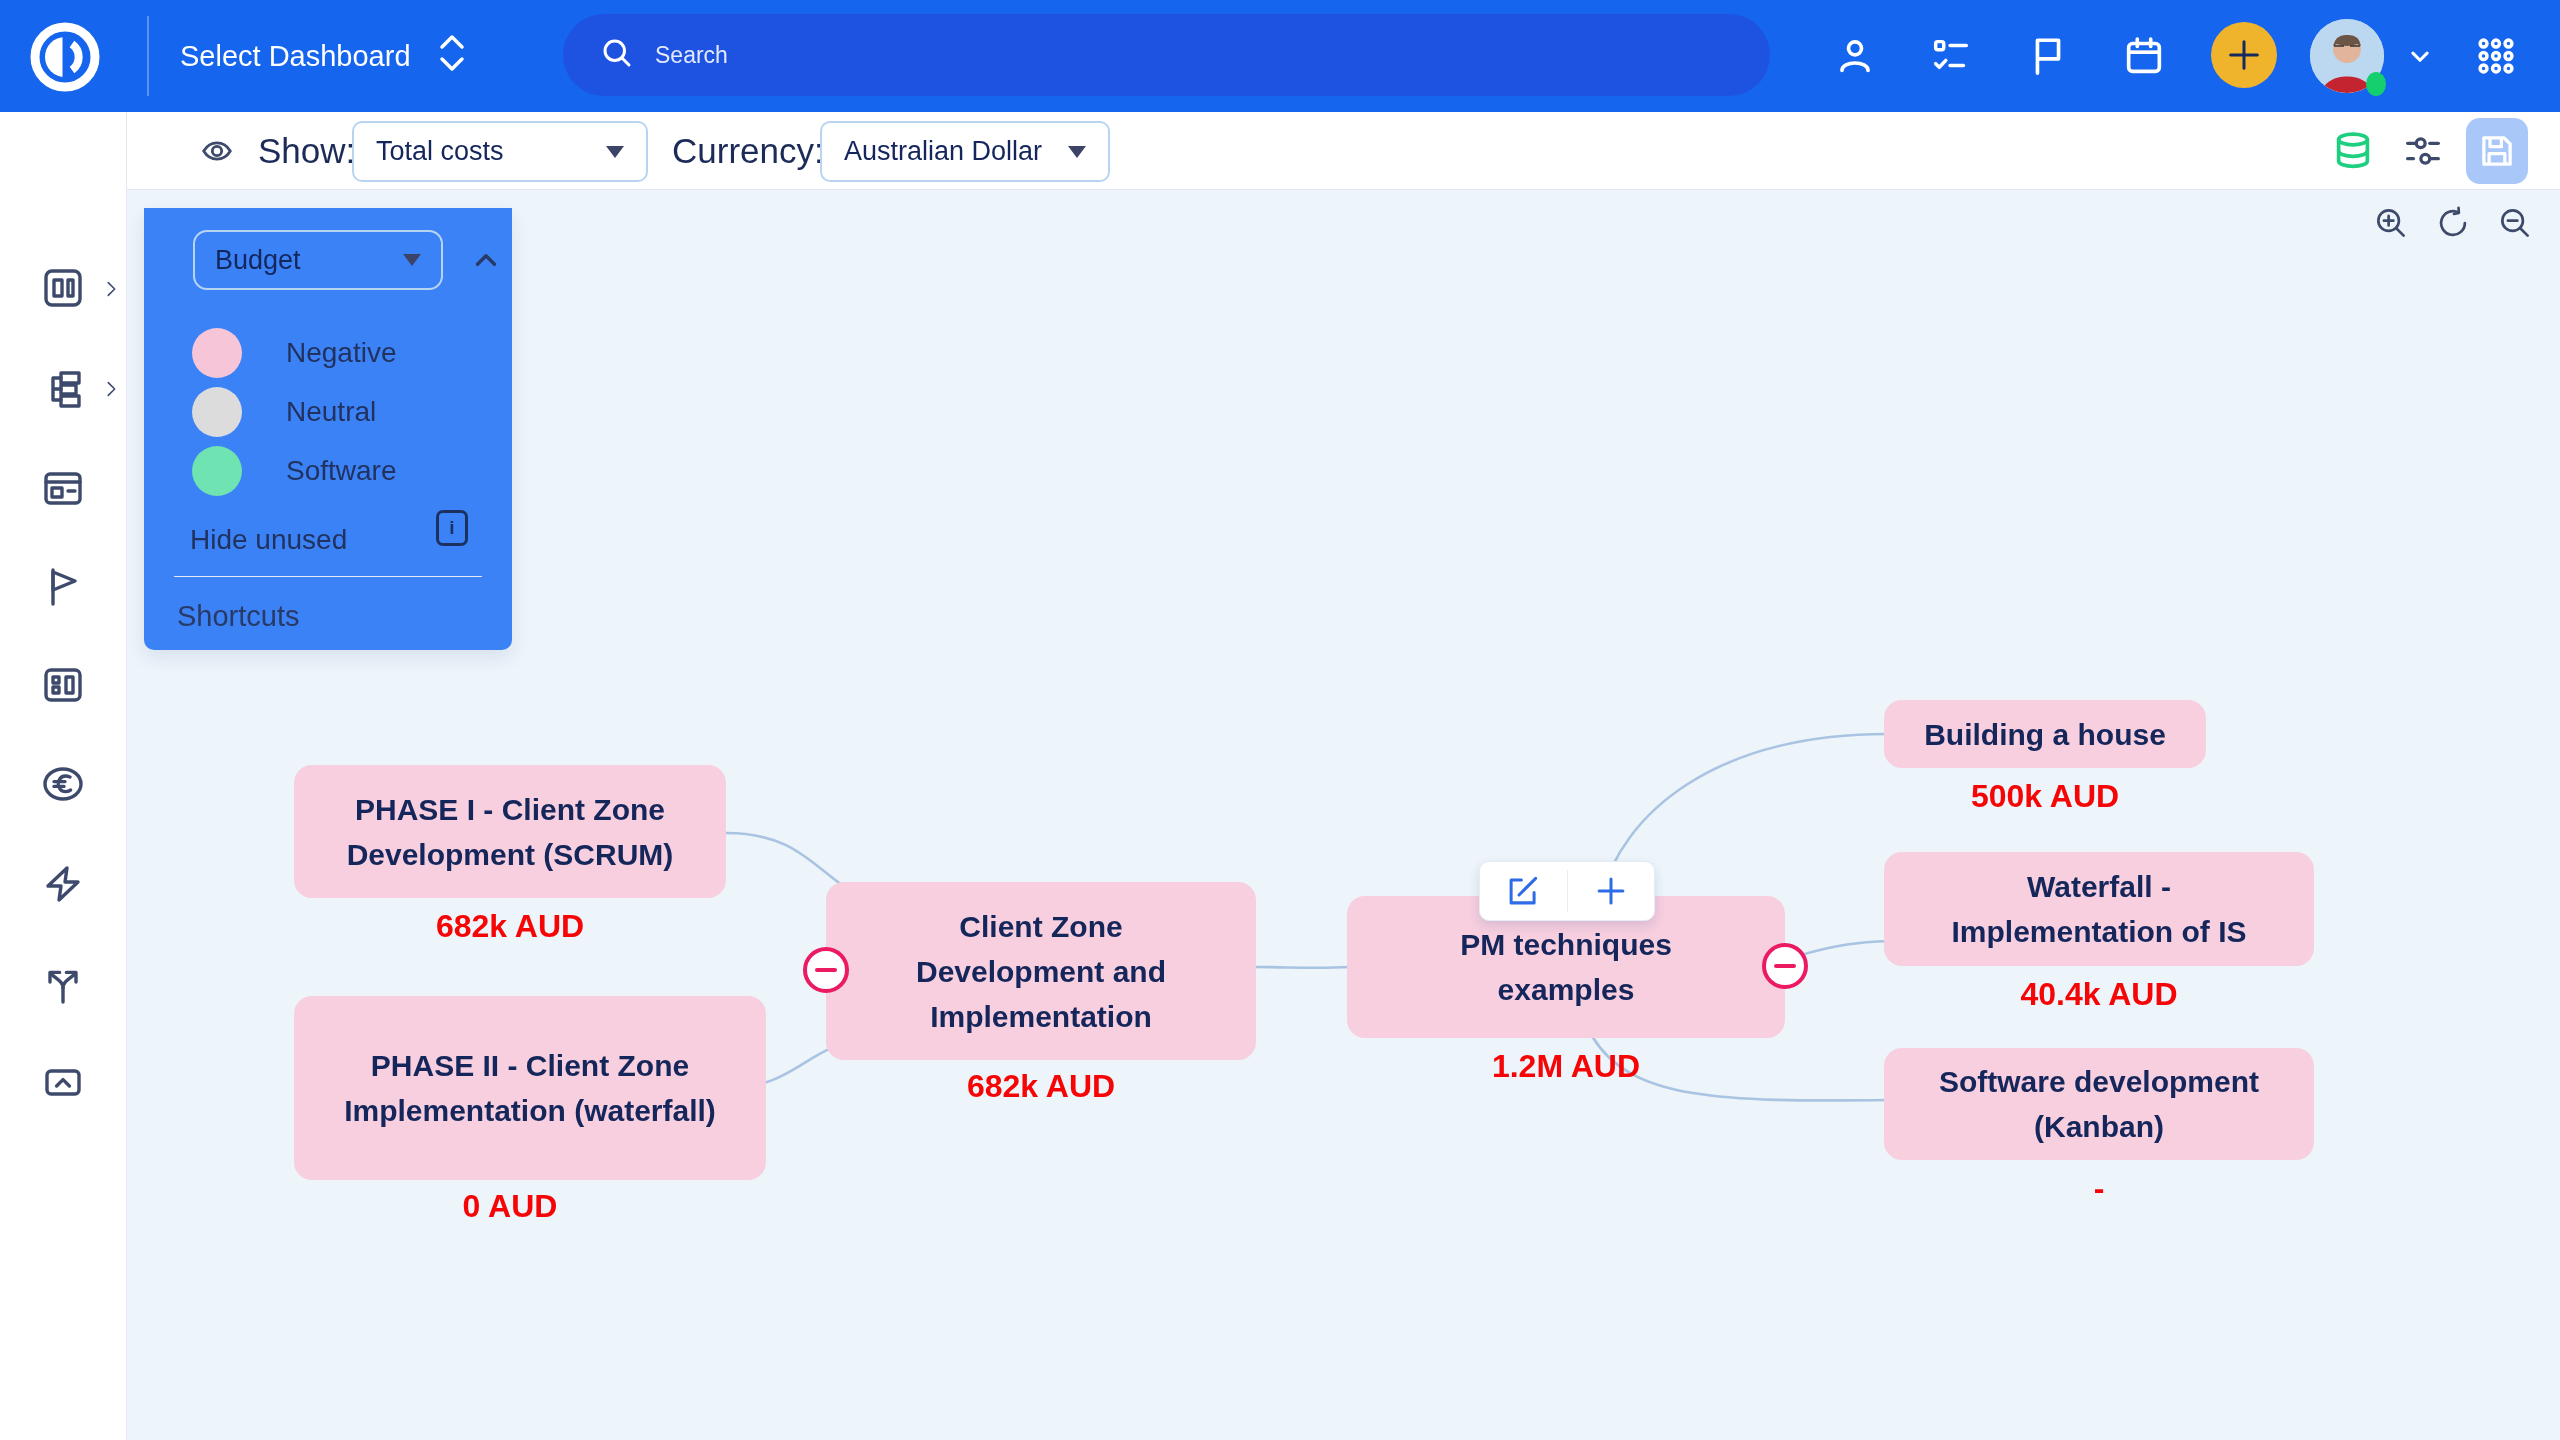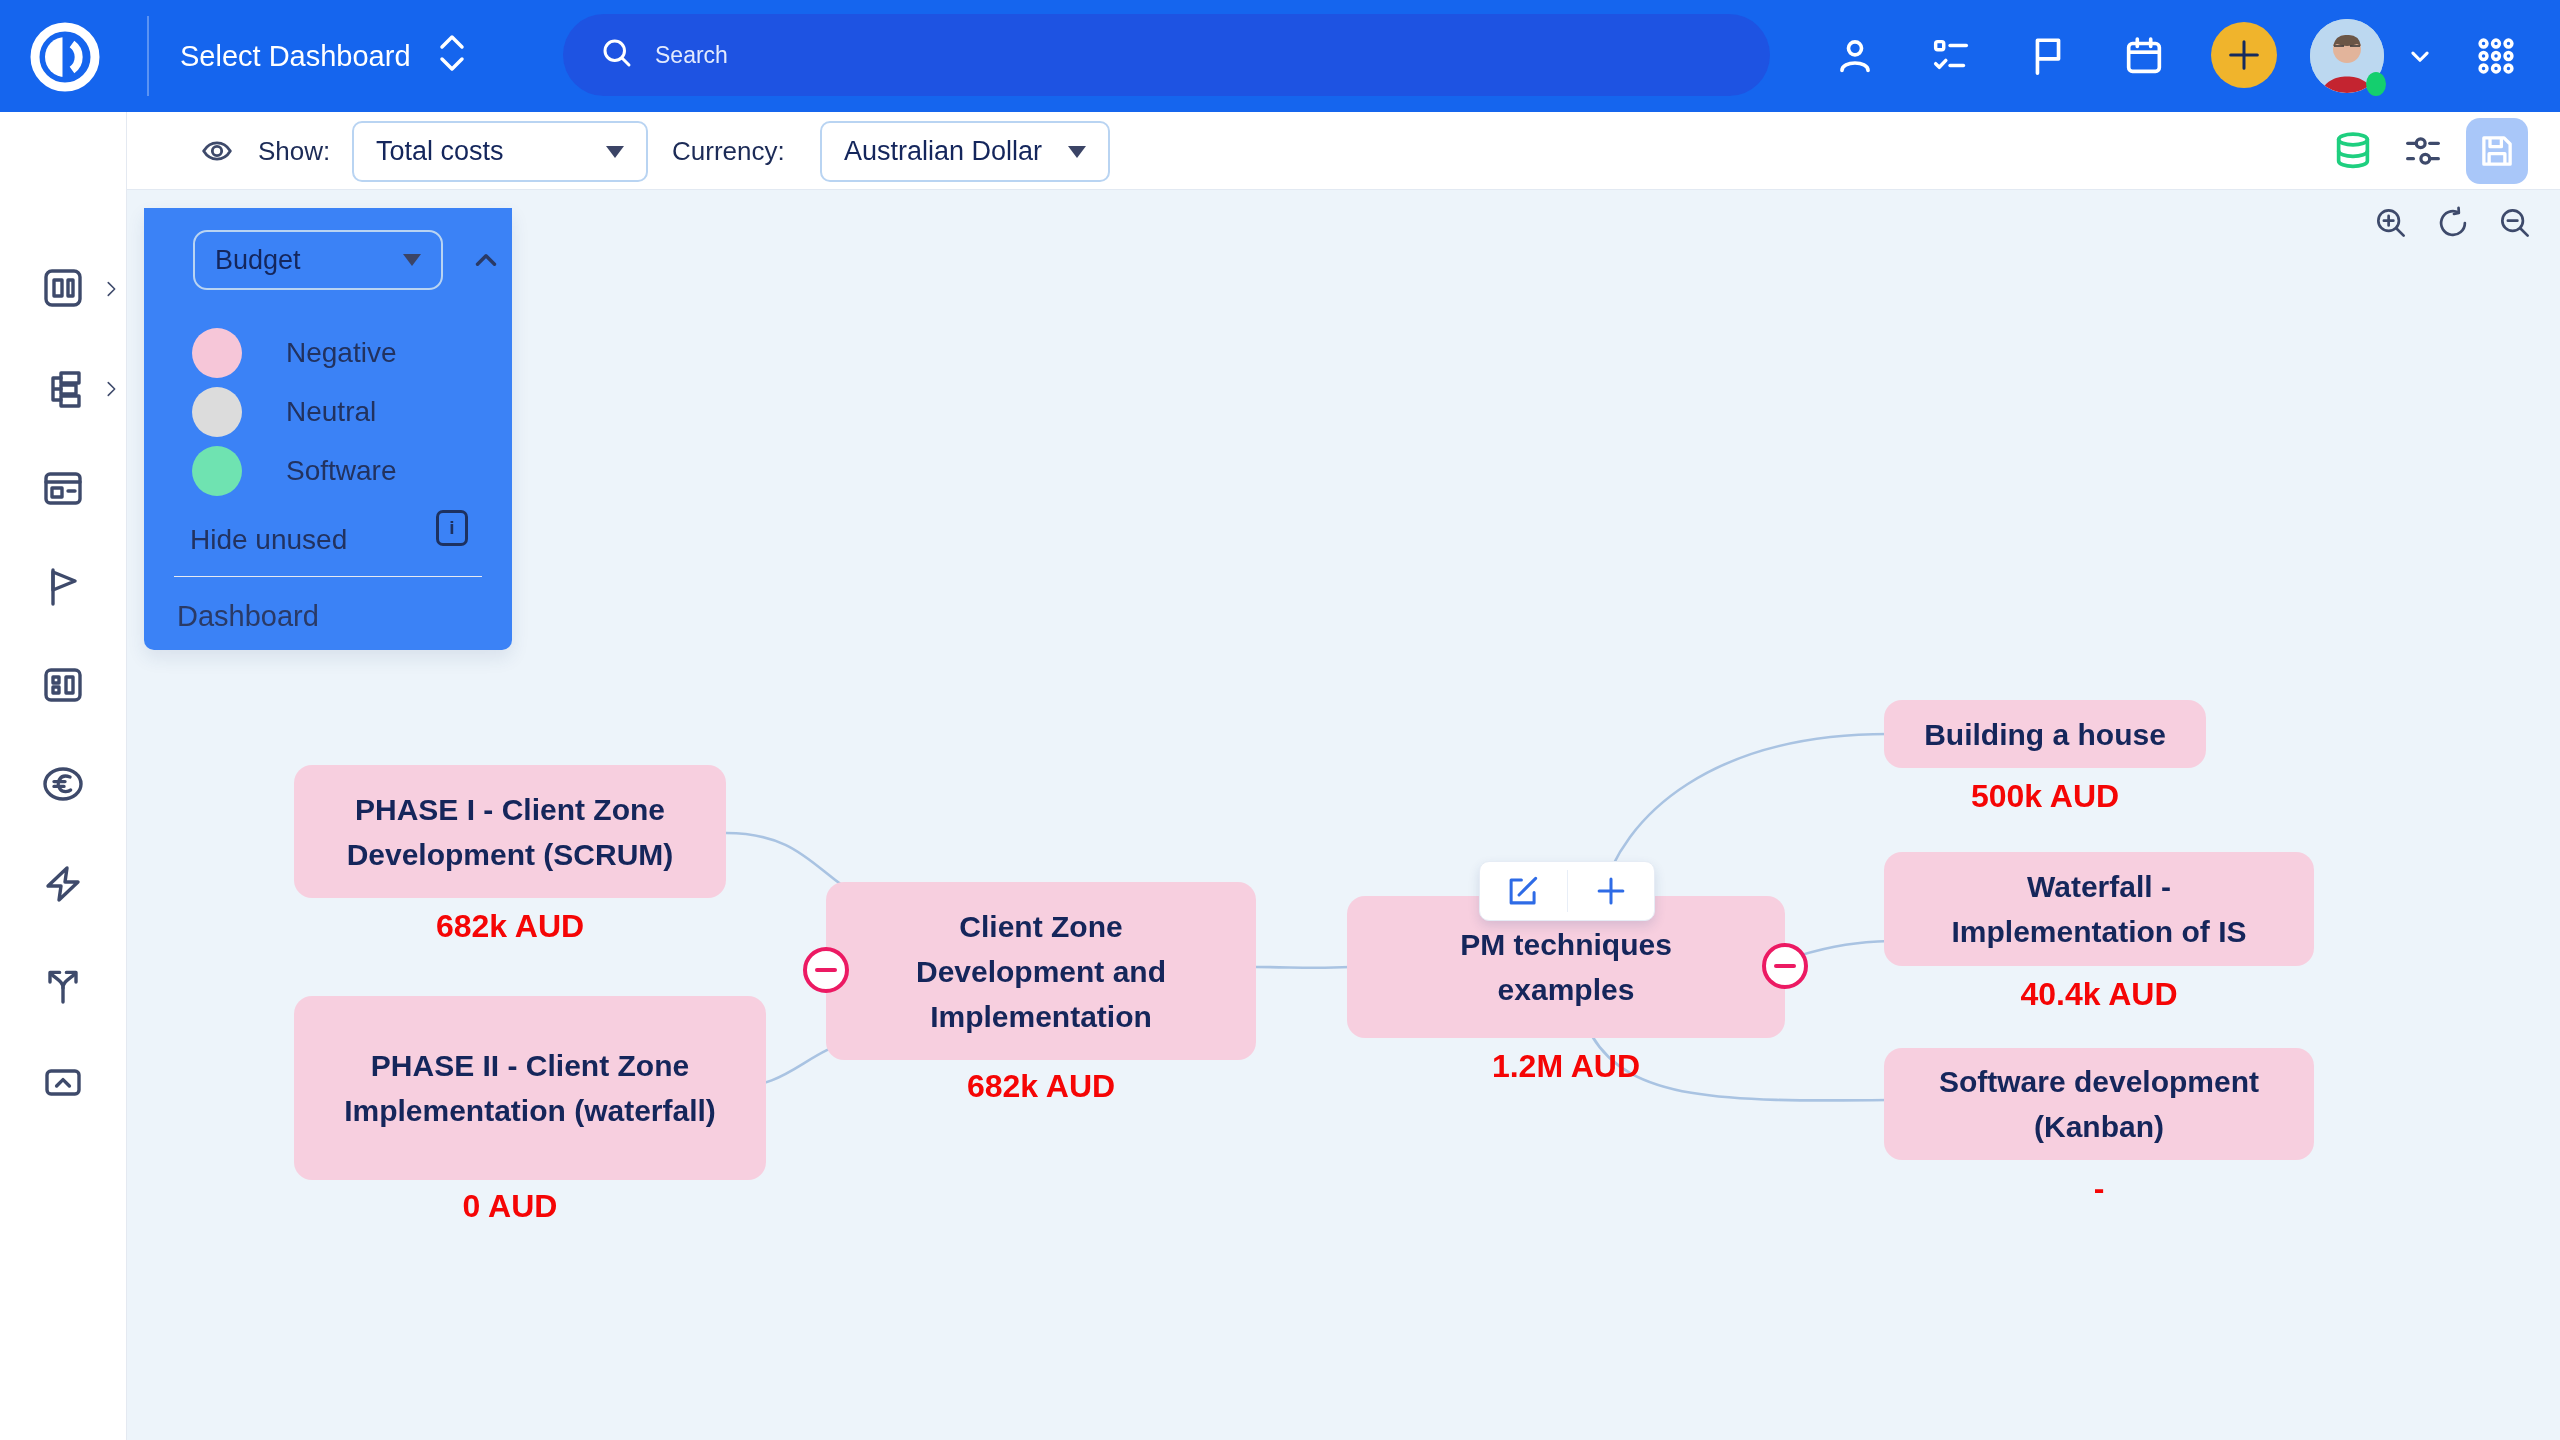--- a/index.html
+++ b/index.html
@@ -33,21 +33,21 @@
   
   .sidebar { position:absolute; left:0; top:112px; width:127px; height:1328px;
     background:#ffffff; border-right:1px solid #e4e9f1; z-index:25; }
   .side-ic { position:absolute; left:39px; width:48px; height:48px; cursor:pointer; }
   .side-chev { position:absolute; left:100px; width:22px; height:22px; cursor:pointer; }
 
   
   .toolbar { position:absolute; left:127px; top:112px; width:2433px; height:78px;
     background:#ffffff; border-bottom:1px solid #e2e9f2; z-index:20; }
   .tb-label { position:absolute; top:0; height:78px; display:flex; align-items:center;
-    color:#1c2b57; font-size:26px; }
+    color:#1c2b57; font-size:35px; }
   .tb-select { position:absolute; top:9px; height:61px; border:2px solid #b9d4f2;
     border-radius:10px; background:#fff; display:flex; align-items:center;
     padding:0 22px; color:#14265c; font-size:27px; cursor:pointer; justify-content:space-between; }
   .caret { width:0; height:0; border-left:9px solid transparent;
     border-right:9px solid transparent; border-top:12px solid #3b4466; margin-left:18px; }
   .tb-right-ic { position:absolute; top:0; height:78px; display:flex;
     align-items:center; justify-content:center; width:56px; cursor:pointer; }
   .save-btn { position:absolute; left:2339px; top:6px; width:62px; height:66px;
     background:#a9c7f9; border-radius:14px; display:flex; align-items:center;
     justify-content:center; cursor:pointer; }
@@ -382,21 +382,21 @@
     <span class="swatch-label">Neutral</span>
   </div>
   <div class="swatch-row" style="top:238px">
     <span class="swatch" style="background:#6fe3b1"></span>
     <span class="swatch-label">Software</span>
   </div>
 
   <div class="hide-unused">Hide unused</div>
   <div class="info-btn">i</div>
   <div class="legend-div"></div>
-  <div class="shortcuts">Dashboard</div>
+  <div class="shortcuts">Shortcuts</div>
 </div>
 
 <div class="zoomctl">
   <div class="zi">
     <svg width="38" height="38" viewBox="0 0 24 24">
         <g class="ic-stroke" stroke-width="1.8" stroke="#2e3b5e">
       <circle cx="10.5" cy="10.5" r="6.5"></circle>
           <path d="M15.3 15.3 L20 20"></path>
           <path d="M10.5 7.5 V13.5 M7.5 10.5 H13.5"></path>
     </g>

